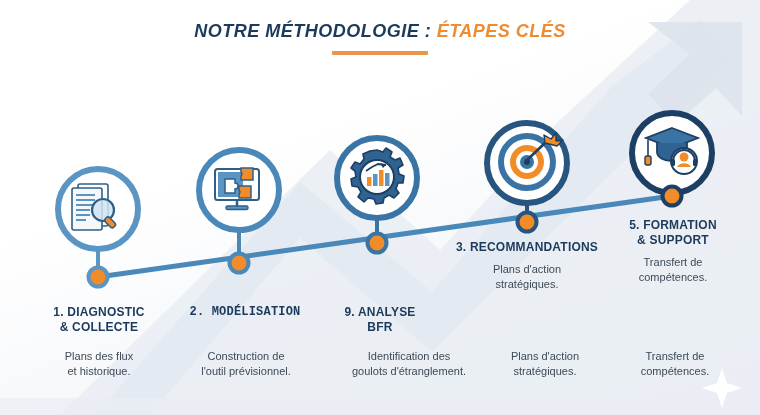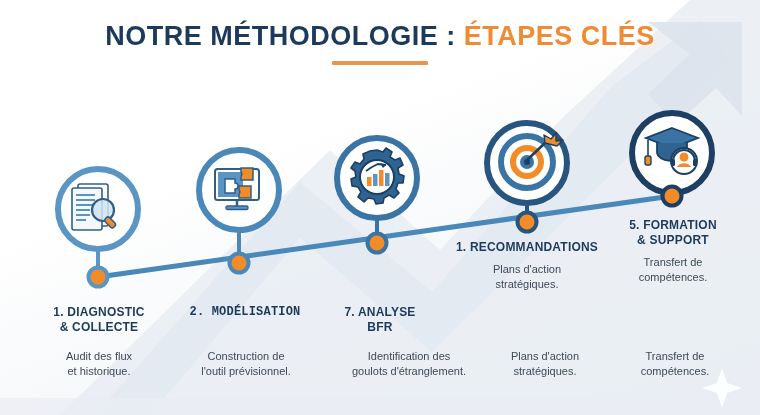--- a/index.html
+++ b/index.html
@@ -11,22 +11,22 @@
   #stage{position:relative;width:760px;height:415px;overflow:hidden;background:#fdfdfd;}
 
   
   .bg-layer{position:absolute;inset:0;width:760px;height:415px;}
   .bg-wash{position:absolute;inset:0;
     background:linear-gradient(160deg,#ffffff 0%,#ffffff 35%,#f4f6f9 70%,#eef1f6 100%);}
 
   
   .title-wrap{position:absolute;top:22px;left:0;width:760px;text-align:center;}
   .title{
-    font-size:27px;font-weight:bold;letter-spacing:0.5px;
-    color:#1b3a5c;white-space:nowrap;line-height:1.1;
+    font-size:18px;font-weight:bold;letter-spacing:0.5px;
+    color:#1b3a5c;white-space:nowrap;line-height:1.1;font-style:italic;
   }
   .title .accent{color:#ef8c33;}
   .title-rule{
     margin:9px auto 0;width:96px;height:4px;background:#e8974a;border-radius:1px;
   }
 
   
   .timeline{position:absolute;left:0;top:0;}
 
   
@@ -168,46 +168,46 @@
       </g>
     <g>
         <circle cx="527" cy="222" r="9.5" fill="#f28c28" stroke="#27557f" stroke-width="4"></circle>
       </g>
     <g>
         <circle cx="672" cy="196" r="9.5" fill="#f28c28" stroke="#1d3f63" stroke-width="4"></circle>
       </g>
   </svg>
 
   <div class="step-label" style="left:434px;top:240px;width:186px;">
-    <div class="step-title">1. RECOMMANDATIONS</div>
+    <div class="step-title">3. RECOMMANDATIONS</div>
     <div class="step-desc">Plans d'action
 stratégiques.</div>
   </div>
 
   <div class="step-label" style="left:598px;top:218px;width:150px;">
     <div class="step-title">5. FORMATION
 &amp; SUPPORT</div>
     <div class="step-desc">Transfert de
 compétences.</div>
   </div>
 
   <div class="step-label" style="left:24px;top:305px;width:150px;">
     <div class="step-title">1. DIAGNOSTIC
 &amp; COLLECTE</div>
   </div>
   <div class="step-label" style="left:165px;top:305px;width:160px;font-family:Liberation Mono, monospace;">
     <div class="step-title">2. MODÉLISATION</div>
   </div>
   <div class="step-label" style="left:310px;top:305px;width:140px;">
-    <div class="step-title">7. ANALYSE
+    <div class="step-title">9. ANALYSE
 BFR</div>
   </div>
 
   <div class="desc-row" style="left:24px;top:349px;width:150px;">
-    <div class="step-desc">Audit des flux
+    <div class="step-desc">Plans des flux
 et historique.</div>
   </div>
   <div class="desc-row" style="left:315px;top:349px;width:188px;">
     <div class="step-desc">Identification des
 goulots d'étranglement.</div>
   </div>
   <div class="desc-row" style="left:163px;top:349px;width:166px;">
     <div class="step-desc">Construction de
 l'outil prévisionnel.</div>
   </div>

